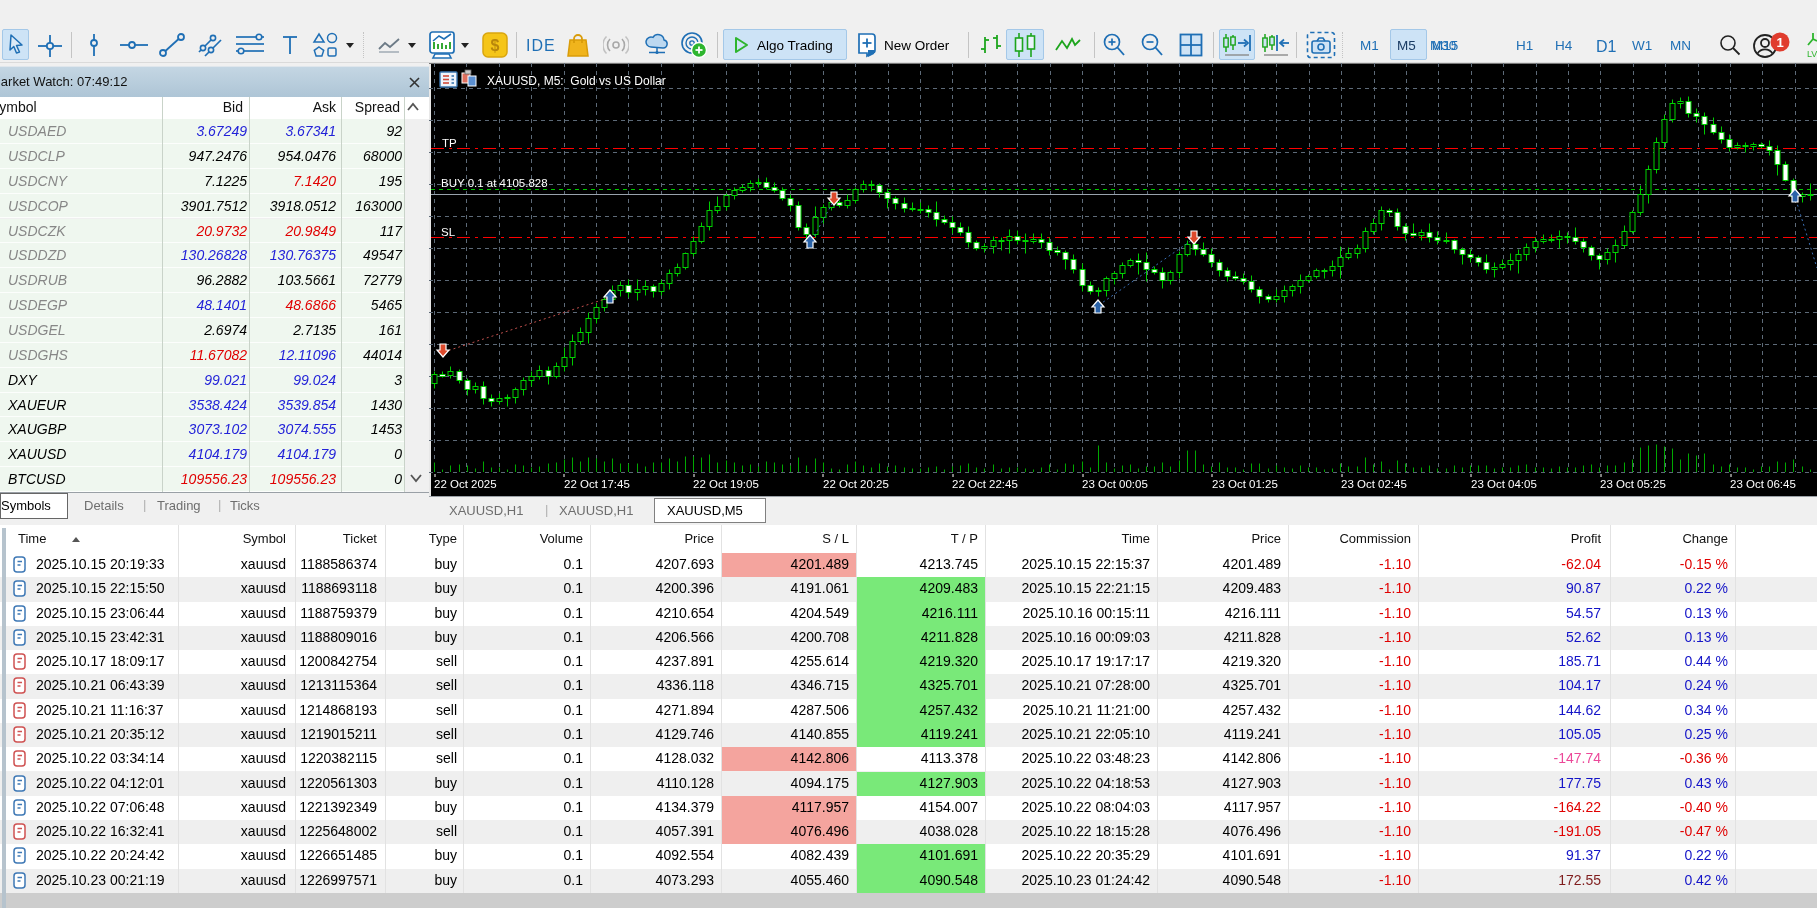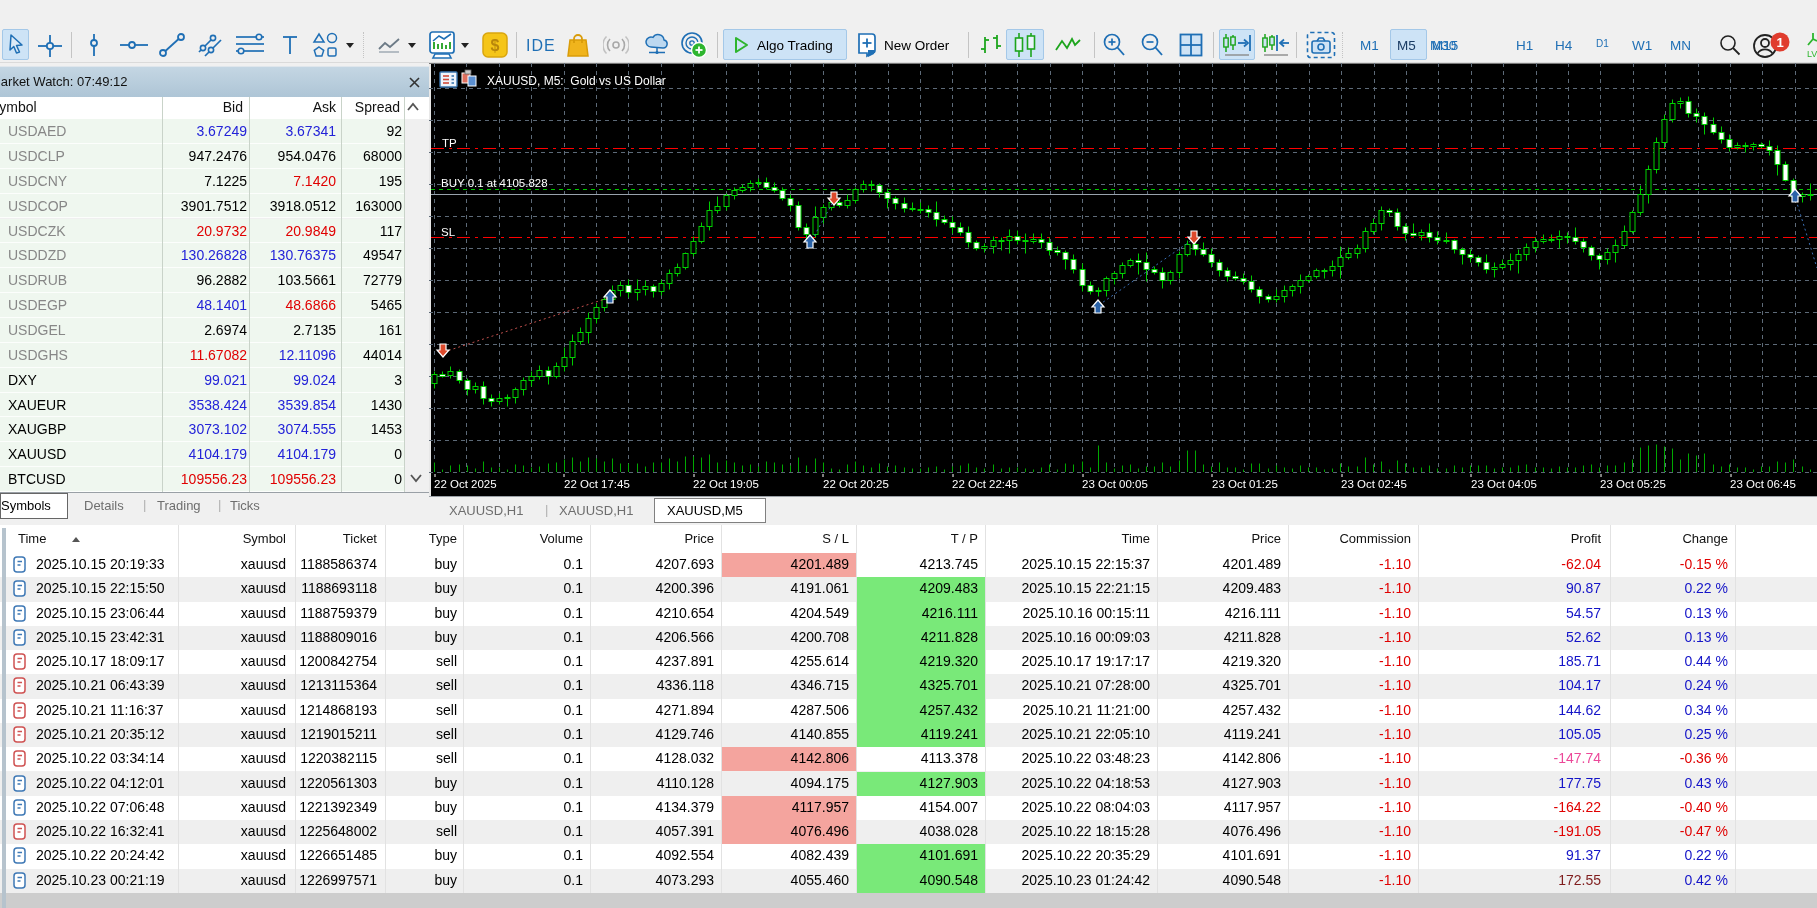--- a/index.html
+++ b/index.html
@@ -8,21 +8,21 @@
 #toolbar { position:absolute; left:0; top:27px; width:1817px; height:36px; background:#f0f0f0; border-bottom:1px solid #dadada; }
 .ti { position:absolute; }
 .tsep { position:absolute; top:5px; height:26px; border-left:1px solid #c4c4c4; }
 .selbox { position:absolute; background:#cde3f6; border:1px solid #a4c8e8; border-radius:2px; }
 .tbtxt { position:absolute; white-space:nowrap; }
 .darr { position:absolute; width:0; height:0; border-left:4.5px solid transparent; border-right:4.5px solid transparent; border-top:5.5px solid #222; }
 #mwtitle { position:absolute; left:0; top:66px; width:429px; height:31px; background:linear-gradient(#c4d6e3,#aec5d6); border-top:1px solid #dfe6ec; }
 #mwtitle span { position:absolute; left:-10px; top:7px; font-size:13px; color:#111; white-space:nowrap; }
 #mwhead { position:absolute; left:0; top:97px; width:429px; height:22px; background:#ffffff; font-size:14px; color:#111; }
 .mwrow { position:absolute; left:0; width:404px; height:24.9px; background:#eff7ef; font-size:14px; border-bottom:1px solid rgba(255,255,255,0.8); }
-.mwrow span { position:absolute; top:4px; white-space:nowrap; }
+.mwrow span { position:absolute; top:4px; white-space:nowrap;font-style:italic; }
 .mws { left:8px; }
 .mwb { right:157px; } .mwa { right:68px; } .mwp { right:2px; color:#000; }
 .mwvl { position:absolute; top:97px; height:397px; border-left:1px solid #c9d3c9; }
 #mwtabs { position:absolute; left:0; top:492px; width:429px; height:33px; background:#f0f0f0; border-top:1px solid #9aa0a6; font-size:13px; color:#6e6e6e; }
 #chartwrap { position:absolute; left:429px; top:63px; width:1388px; height:433px; }
 #charttabs { position:absolute; left:429px; top:496px; width:1388px; height:29px; background:#f0f0f0; border-top:1px solid #9aa0a6; font-size:13px; color:#6e6e6e; }
 #bthead { position:absolute; left:0; top:525px; width:1817px; height:28px; background:#ffffff; font-size:13px; color:#111; }
 .btrow { position:absolute; left:0; width:1817px; height:24.3px; font-size:14px; color:#000; }
 .btrow .c { position:absolute; top:3px; white-space:nowrap; z-index:2; }
 .btrow .r { text-align:right; }
@@ -208,21 +208,21 @@
 <circle cx="15" cy="16" r="3" fill="none" stroke="#1f6fb5" stroke-width="1.6"></circle>
       </svg>
       <div class="tsep" style="left:1342px;border-left-style:dotted"></div>
       <div class="tbtxt" style="left:1360px;top:11px;color:#1f6fb5;font-size:13.5px">M1</div>
       <div class="selbox" style="left:1390px;top:2px;width:37px;height:31px"></div>
       <div class="tbtxt" style="left:1397px;top:11px;color:#1a3c64;font-size:13.5px">M5</div>
       <div class="tbtxt" style="left:1432px;top:11px;color:#1f6fb5;font-size:13.5px">M15</div>
       <div class="tbtxt" style="left:1430px;top:11px;color:#1f6fb5;font-size:13.5px">M30</div>
       <div class="tbtxt" style="left:1516px;top:11px;color:#1f6fb5;font-size:13.5px">H1</div>
       <div class="tbtxt" style="left:1555px;top:11px;color:#1f6fb5;font-size:13.5px">H4</div>
-      <div class="tbtxt" style="left:1596px;top:11px;color:#1f6fb5;font-size:10px">D1</div>
+      <div class="tbtxt" style="left:1596px;top:11px;color:#1f6fb5;font-size:16px">D1</div>
       <div class="tbtxt" style="left:1632px;top:11px;color:#1f6fb5;font-size:13.5px">W1</div>
       <div class="tbtxt" style="left:1670px;top:11px;color:#1f6fb5;font-size:13.5px">MN</div>
       <svg class="ti" style="left:1718px;top:6px" width="24" height="24" viewBox="0 0 24 24">
 <circle cx="10" cy="10" r="7" fill="none" stroke="#222" stroke-width="1.6"></circle>
         <line x1="15" y1="15" x2="21.5" y2="21.5" stroke="#222" stroke-width="1.8"></line>
       </svg>
       <svg class="ti" style="left:1752px;top:5px" width="40" height="28" viewBox="0 0 40 28">
 <circle cx="13" cy="14" r="11" fill="none" stroke="#222" stroke-width="1.8"></circle>
 <circle cx="13" cy="11" r="4" fill="none" stroke="#222" stroke-width="1.8"></circle>
 <path d="M5.5 21.5 a9 9 0 0 1 15 0" fill="none" stroke="#222" stroke-width="1.8"></path>

